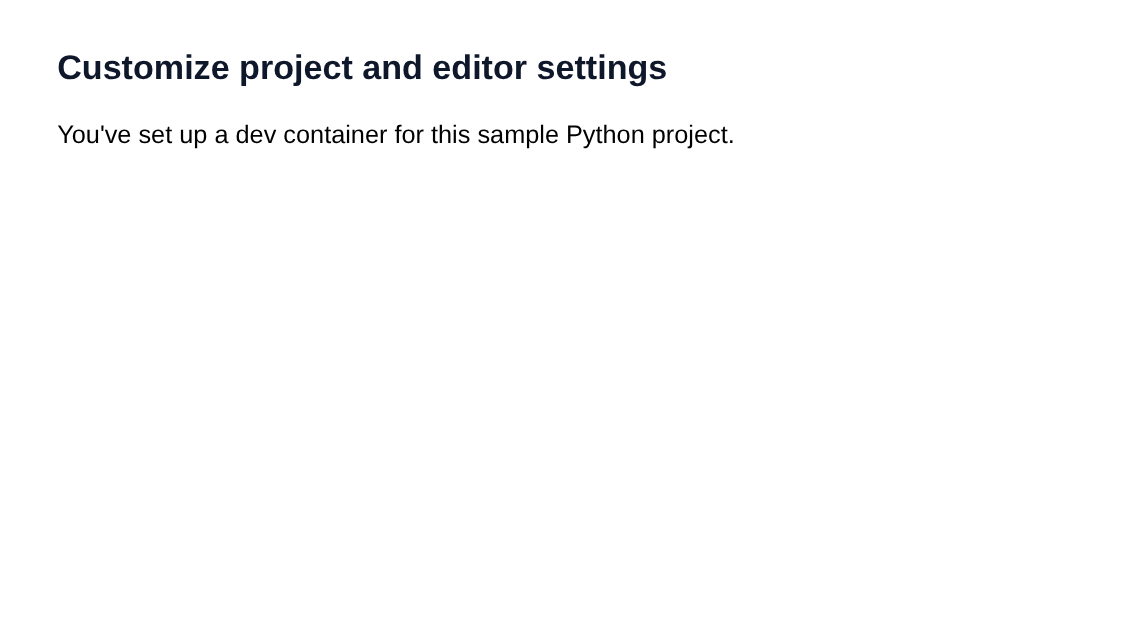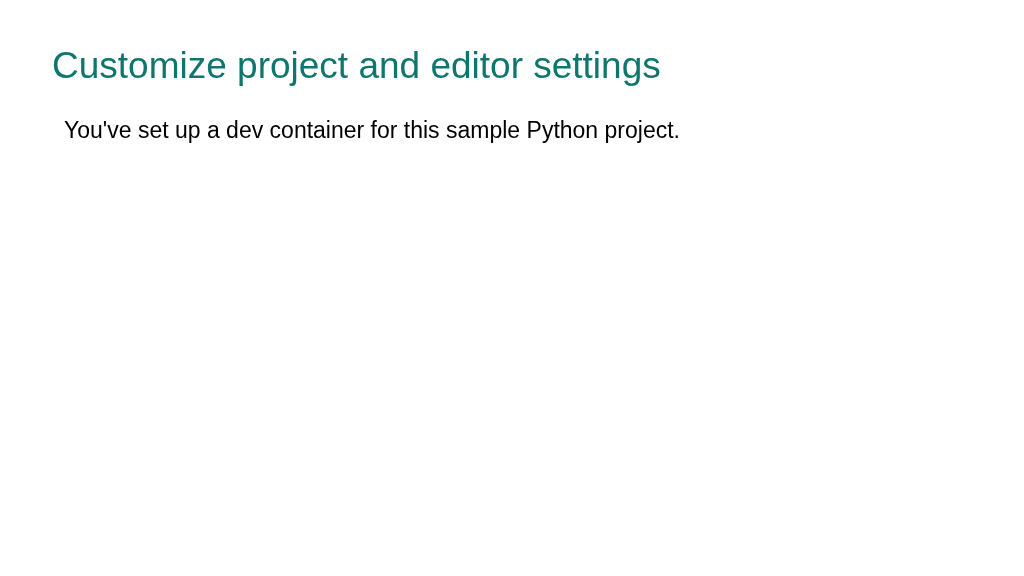--- a/index.html
+++ b/index.html
@@ -9,31 +9,30 @@
     }
     body {
       width: 1024px;
       height: 576px;
       background: #ffffff;
       font-family: "Segoe UI", -apple-system, BlinkMacSystemFont, sans-serif;
       padding: 42px 52px;
       color: #000000;
     }
     .heading {
-      font-size: 37px;
-      font-weight: 400;
+      font-size: 31px;
+      font-weight: 700;
       line-height: 1.3;
       margin-bottom: 24px;
-      color: #0f766e;
+      color: #0f172a;
     }
     .body-text {
       font-size: 23px;
       font-weight: 400;
       line-height: 1.4;
       color: #000000;
-      margin-left: 12px;
     }
   </style>
 </head>
 <body>
 
 <h1 class="heading">Customize project and editor settings</h1>
 <p class="body-text">You've set up a dev container for this sample Python project.</p>
 
 </body></html>

